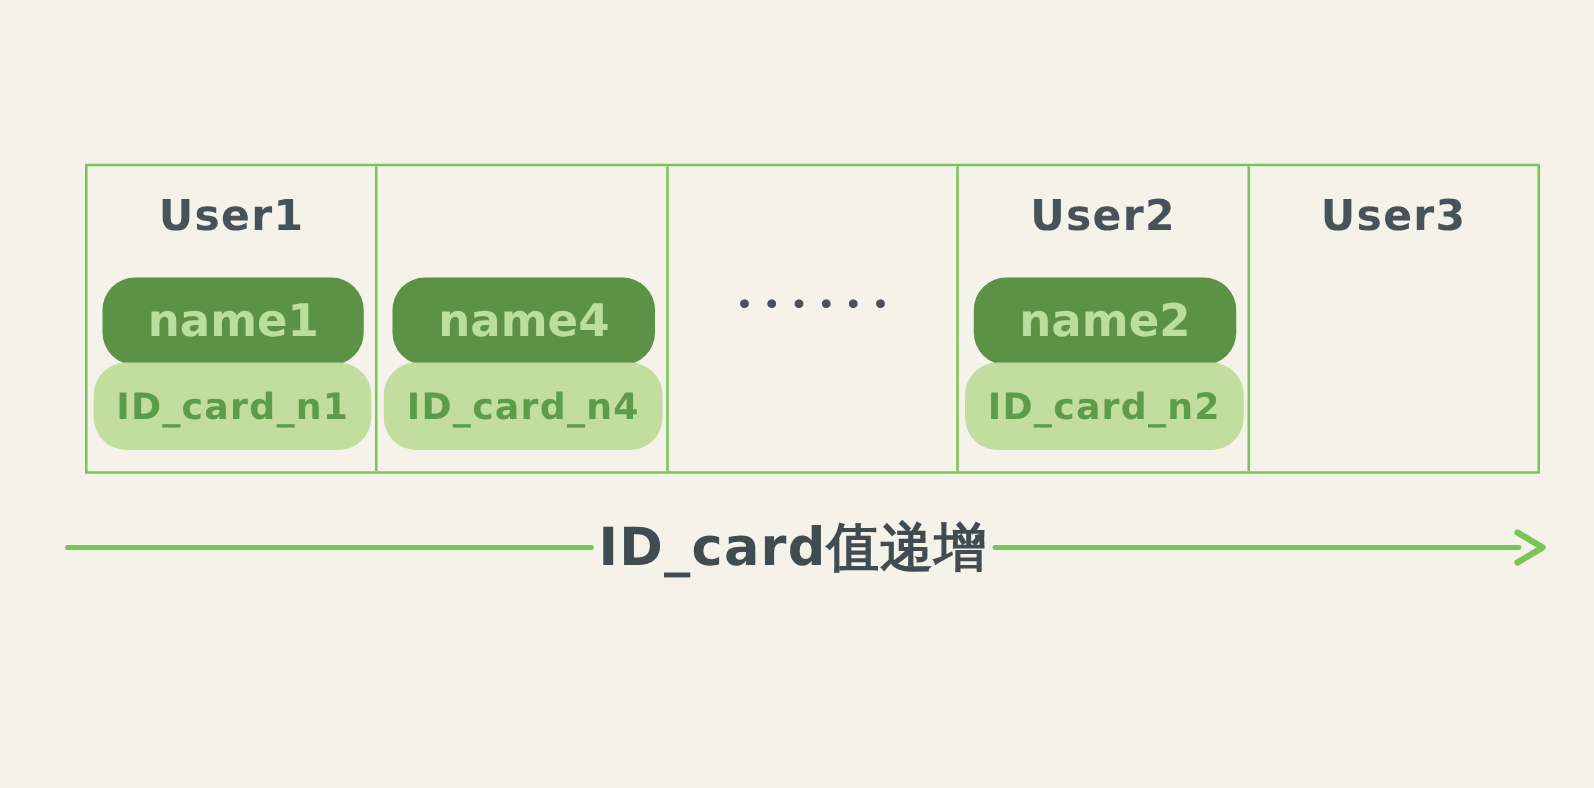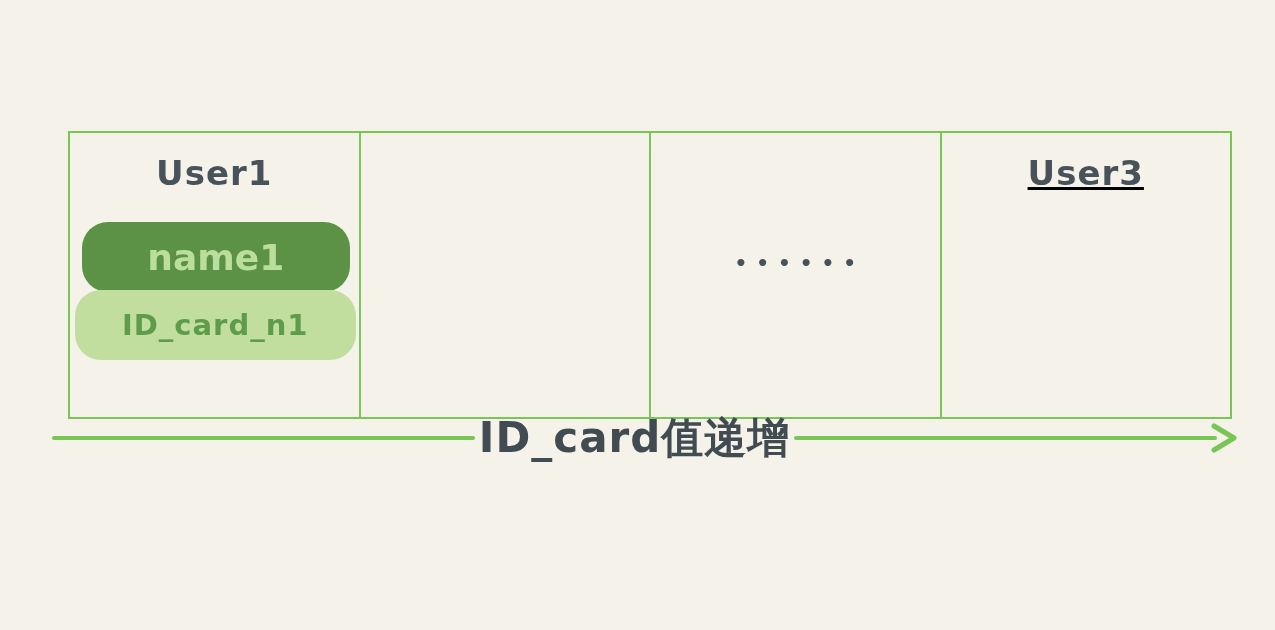--- a/index.html
+++ b/index.html
@@ -7,31 +7,31 @@
   body {
     background:#f5f2e9;
     font-family:"DejaVu Sans", sans-serif;
     overflow:hidden;
   }
   .canvas { position:relative; width:1275px; height:630px; }
 
   
   .grid {
     position:absolute; left:68px; top:131px;
-    width:1164px; height:288px;
+    width:1164px; height:248px;
     display:flex;
     border:2px solid #77c656;
     background:transparent;
   }
   .cell {
     flex:1 1 0;
     position:relative;
     border-right:2px solid #77c656;
   }
-  .cell:last-child { border-right:none;text-decoration:underline; }
+  .cell:last-child { border-right:none; }
 
   .cell-title {
     margin-top:20px;
     text-align:center;
     font-size:34px;
     font-weight:700;
     color:#47525a;
     letter-spacing:1px;
   }
 
@@ -97,26 +97,37 @@
 
     <div class="cell">
       <div class="cell-title">User1</div>
       <div class="pills">
         <div class="pill pill-name">name1</div>
         <div class="pill pill-id">ID_card_n1</div>
       </div>
     </div>
 
     <div class="cell">
+      <div class="pills">
+        <div class="pill pill-name">name4</div>
+        <div class="pill pill-id">ID_card_n4</div>
+      </div>
     </div>
 
     <div class="cell ellipsis-cell">
       <div class="dots">••••••</div>
     </div>
 
+    <div class="cell">
+      <div class="cell-title">User2</div>
+      <div class="pills">
+        <div class="pill pill-name">name2</div>
+        <div class="pill pill-id">ID_card_n2</div>
+      </div>
+    </div>
 
     <div class="cell">
       <div class="cell-title">User3</div>
       <div class="pills">
       </div>
     </div>
 
   </div>
 
   <div class="arrow">

